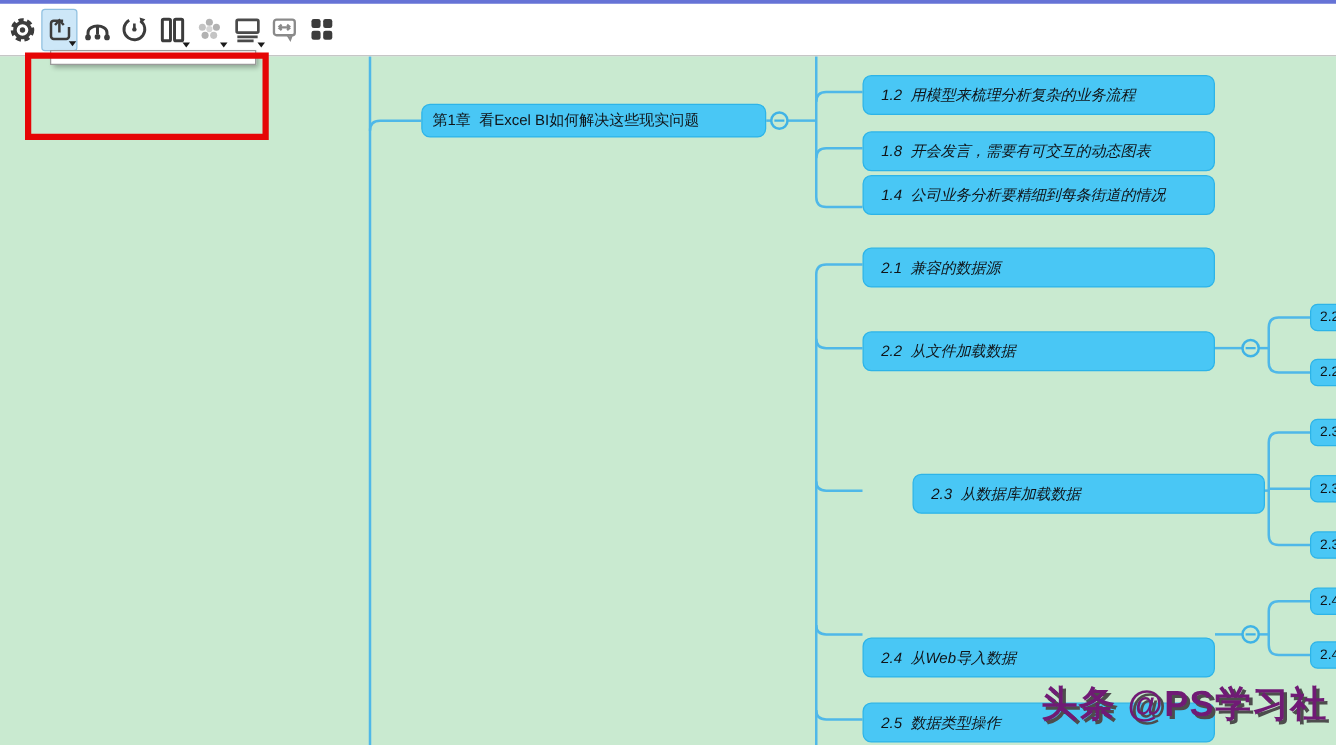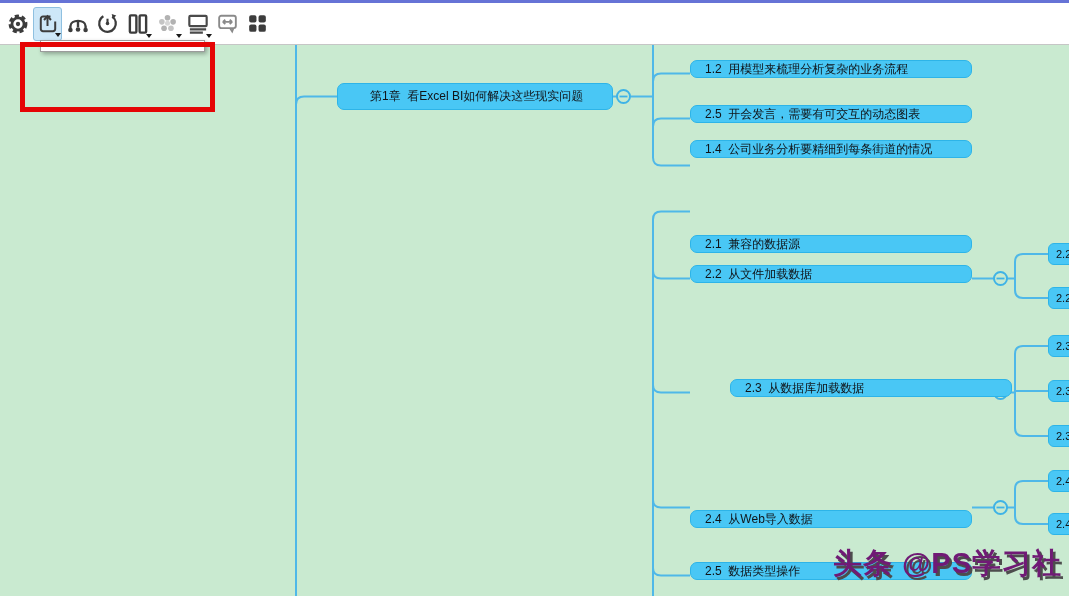--- a/index.html
+++ b/index.html
@@ -22,22 +22,22 @@
   .menu-item{height:29px;display:flex;align-items:center;font-size:12.5px;color:#111;cursor:default;}
   .menu-item .mi-icon{width:18px;height:18px;margin:0 11px 0 9px;flex:0 0 auto;}
   .red-box{position:absolute;left:20px;top:42px;width:195px;height:70px;box-sizing:border-box;
     border:5px solid #e50505;z-index:40;pointer-events:none;}
 
   
   .map-svg{position:absolute;left:0;top:0;z-index:1;pointer-events:none;}
   .node{position:absolute;background:#49c7f5;border:1.5px solid #2db4e8;border-radius:7px;
     box-sizing:border-box;color:#101418;display:flex;align-items:center;white-space:pre;
     overflow:hidden;z-index:5;}
-  .chapter{left:337px;top:83px;width:276px;height:27px;font-size:12px;padding-left:32px;}
-  .topic{left:690px;width:282px;height:18px;font-size:12px;padding-left:14px;}
+  .chapter{left:337px;top:83px;width:276px;height:27px;font-size:12px;padding-left:8px;}
+  .topic{left:690px;width:282px;height:32px;font-size:12px;padding-left:14px;font-style:italic;}
   .stub{left:1048px;width:34px;height:22px;font-size:11px;padding-left:7px;border-radius:6px;}
 
   
   .watermark{position:absolute;left:833px;top:544px;z-index:10;font-size:29px;font-weight:bold;
     color:#701a75;text-shadow:2.5px 2.5px 0 #4d4d4d;letter-spacing:1px;white-space:nowrap;}
 </style>
 </head>
 <body>
 
 <svg class="map-svg" width="1069" height="596" viewBox="0 0 1069 596">
@@ -84,23 +84,23 @@
     <path d="M996.5 278.5 H1004.5"></path>
     <path d="M996.5 392.5 H1004.5"></path>
     <path d="M996.5 507.5 H1004.5"></path>
   </g>
 </svg>
 
 <div>
   <div class="node chapter">第1章  看Excel BI如何解决这些现实问题</div>
 
 <div class="node topic" style="top: 60px;">1.2  用模型来梳理分析复杂的业务流程</div>
-    <div class="node topic" style="top: 105px;">2.5  开会发言，需要有可交互的动态图表</div>
+    <div class="node topic" style="top: 105px;">1.8  开会发言，需要有可交互的动态图表</div>
     <div class="node topic" style="top: 140px;">1.4  公司业务分析要精细到每条街道的情况</div>
-    <div class="node topic" style="top: 198px; margin-top: 37px;">2.1  兼容的数据源</div>
+    <div class="node topic" style="top: 198px;">2.1  兼容的数据源</div>
     <div class="node topic" style="top: 265px;">2.2  从文件加载数据</div>
     <div class="node topic" style="top: 379px; margin-left: 40px;">2.3  从数据库加载数据</div>
     <div class="node topic" style="top: 494px; margin-top: 16px;">2.4  从Web导入数据</div>
     <div class="node topic" style="top: 562px;">2.5  数据类型操作</div>
     <div class="node stub" style="top: 243px;">2.2</div>
     <div class="node stub" style="top: 287px;">2.2</div>
     <div class="node stub" style="top: 335px;">2.3</div>
     <div class="node stub" style="top: 380px;">2.3</div>
     <div class="node stub" style="top: 425px;">2.3</div>
     <div class="node stub" style="top: 470px;">2.4</div>

